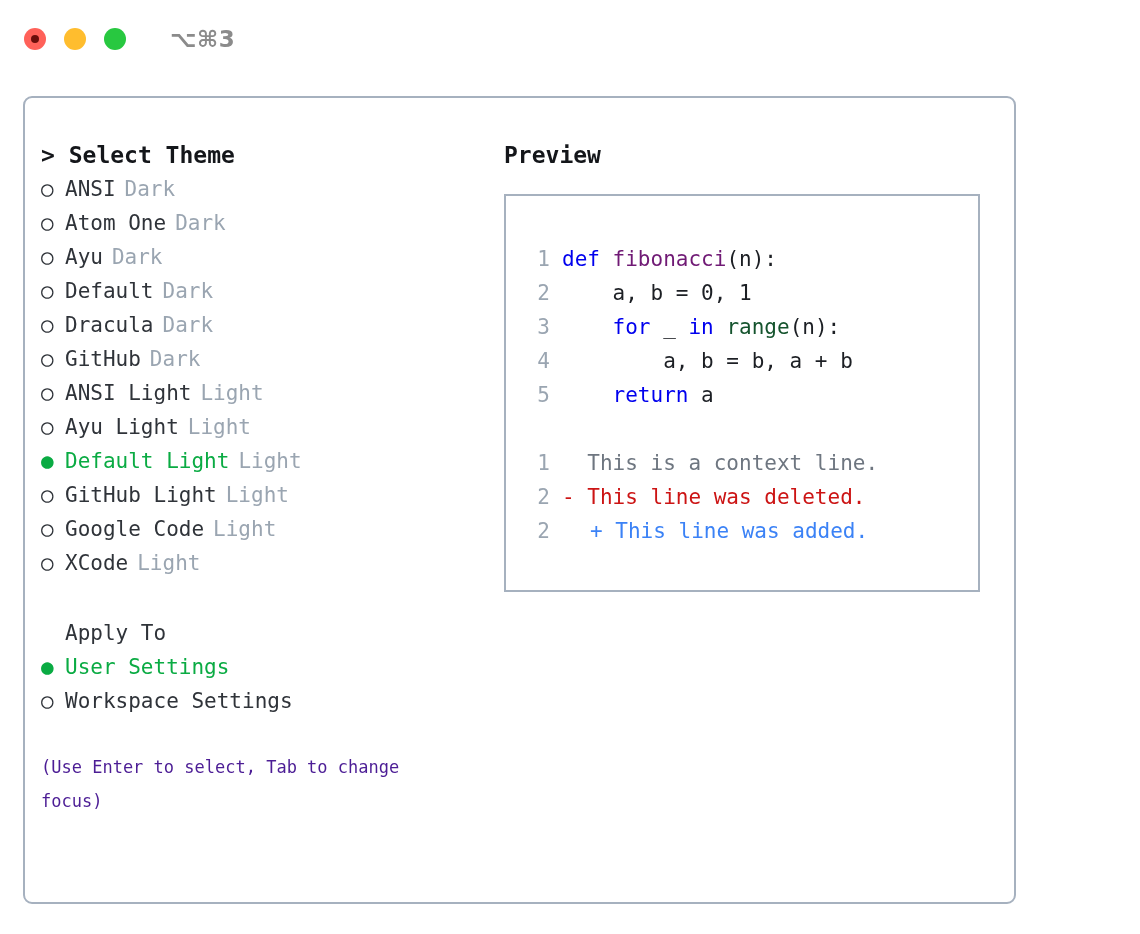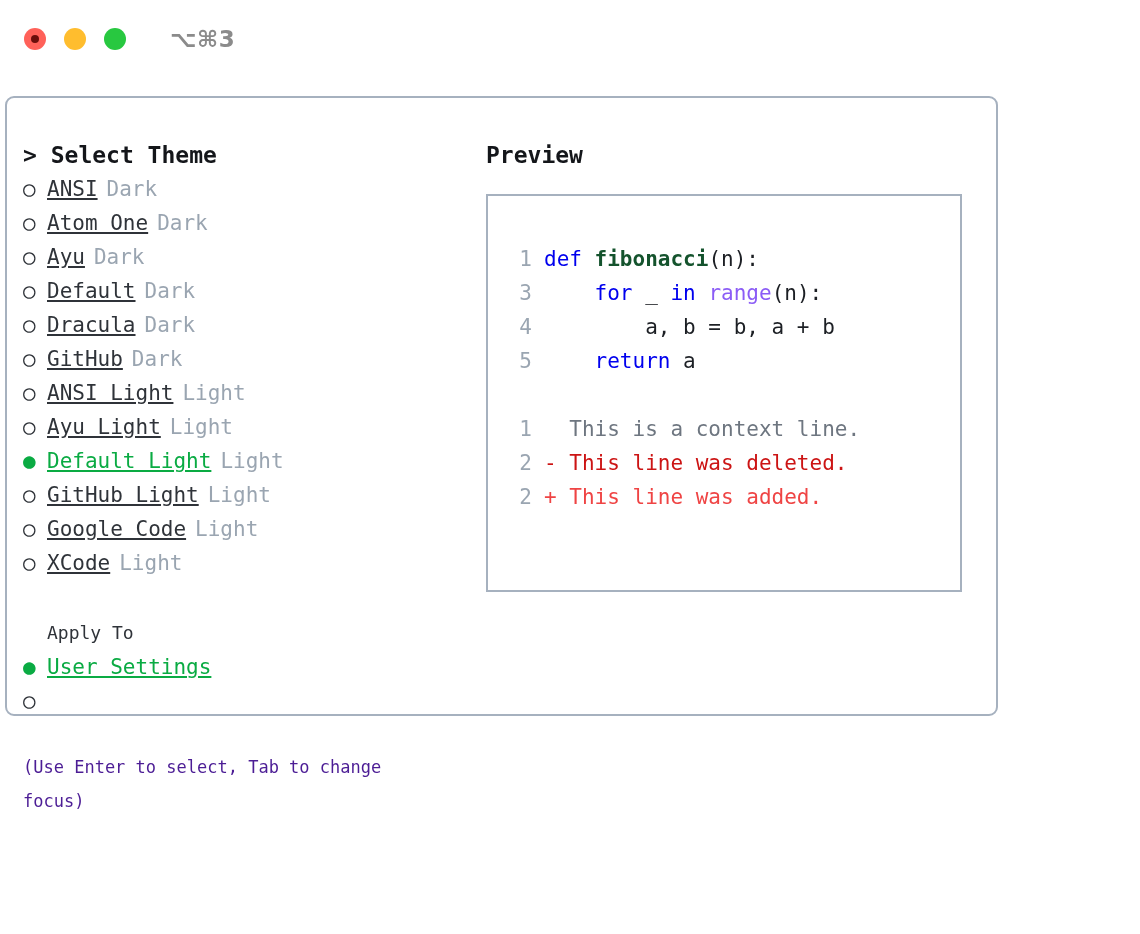--- a/index.html
+++ b/index.html
@@ -69,24 +69,24 @@
     font-size: 23px;
     font-weight: bold;
     color: #8b8b8b;
     letter-spacing: 0.5px;
     white-space: pre;
   }
 
   
   .panel {
     position: absolute;
-    left: 5px;
+    left: 23px;
     top: 96px;
     width: 993px;
-    height: 620px;
+    height: 808px;
     border: 2px solid #a6b1bf;
     border-radius: 9px;
     box-sizing: border-box;
     background: #ffffff;
   }
 
   
   .left-col {
     position: absolute;
     left: 16px;
@@ -110,30 +110,30 @@
     white-space: pre;
   }
   .marker {
     width: 24px;
     flex: 0 0 24px;
     font-size: 21px;
     color: #2f3339;
     line-height: 34px;
   }
   .opt.sel .marker { color: #0aab43; }
-  .opt-label { color: #2f3339; text-decoration: underline; }
+  .opt-label { color: #2f3339; }
   .opt.sel .opt-label { color: #0aab43; text-align: center; }
   .opt-tag {
     color: #9aa5b1;
     margin-left: 9px;
   }
 
   .group-gap { height: 36px; }
   .group-title {
-    font-size: 18px;
+    font-size: 21px;
     color: #2f3339;
     line-height: 34px;
     padding-left: 24px;
     white-space: pre;
   }
 
   .hint {
     margin-top: 32px;
     font-size: 17px;
     line-height: 34px;
@@ -165,28 +165,28 @@
     color: #1c1f24;
   }
   .ln {
     display: inline-block;
     width: 26px;
     text-align: right;
     color: #9aa5b1;
     margin-right: 12px;
   }
   .kw   { color: #0000ee; margin-top: 33px; }
-  .fn   { color: #14532d; font-weight: bold; }
-  .bi   { color: #8b5cf6; }
+  .fn   { color: #701a75; }
+  .bi   { color: #14532d; }
   .plain{ color: #1c1f24; }
 
   .diff-gap { height: 34px; }
   .diff-ctx { color: #6e7680; }
   .diff-del { color: #cc1414; }
-  .diff-add { color: #ef4444; }
+  .diff-add { color: #3b82f6; margin-left: 28px; }
 </style>
 </head>
 <body>
 
 <div id="app">
 
   <div class="titlebar">
     <div class="lights">
       <span class="light red"></span>
       <span class="light yellow"></span>
@@ -211,31 +211,32 @@
           <div class="opt sel"><span class="marker">●</span><span class="opt-label">Default Light</span><span class="opt-tag">Light</span></div>
           <div class="opt"><span class="marker">○</span><span class="opt-label">GitHub Light</span><span class="opt-tag">Light</span></div>
           <div class="opt"><span class="marker">○</span><span class="opt-label">Google Code</span><span class="opt-tag">Light</span></div>
           <div class="opt"><span class="marker">○</span><span class="opt-label">XCode</span><span class="opt-tag">Light</span></div>
         </div>
 
       <div class="group-gap"></div>
       <div class="group-title">Apply To</div>
       <div class="opt-list" id="apply-list">
           <div class="opt sel"><span class="marker">●</span><span class="opt-label">User Settings</span></div>
-          <div class="opt"><span class="marker">○</span></div>
+          <div class="opt"><span class="marker">○</span><span class="opt-label">Workspace Settings</span></div>
         </div>
 
       <div class="hint">(Use Enter to select, Tab to change focus)</div>
     </div>
 
     <div class="right-col">
       <div class="section-title">Preview</div>
       <div class="preview-box">
         <div id="code-block">
             <div class="code-line"><span class="ln">1</span><span class="kw">def </span><span class="fn">fibonacci</span><span class="plain">(n):</span></div>
+            <div class="code-line"><span class="ln">2</span><span class="plain">    a, b = 0, 1</span></div>
             <div class="code-line"><span class="ln">3</span><span class="plain">    </span><span class="kw">for</span><span class="plain"> _ </span><span class="kw">in</span><span class="plain"> </span><span class="bi">range</span><span class="plain">(n):</span></div>
             <div class="code-line"><span class="ln">4</span><span class="plain">        a, b = b, a + b</span></div>
             <div class="code-line"><span class="ln">5</span><span class="plain">    </span><span class="kw">return</span><span class="plain"> a</span></div>
           </div>
         <div class="diff-gap"></div>
         <div id="diff-block">
             <div class="code-line"><span class="ln">1</span><span class="diff-ctx">  This is a context line.</span></div>
             <div class="code-line"><span class="ln">2</span><span class="diff-del">- This line was deleted.</span></div>
             <div class="code-line"><span class="ln">2</span><span class="diff-add">+ This line was added.</span></div>
           </div>

